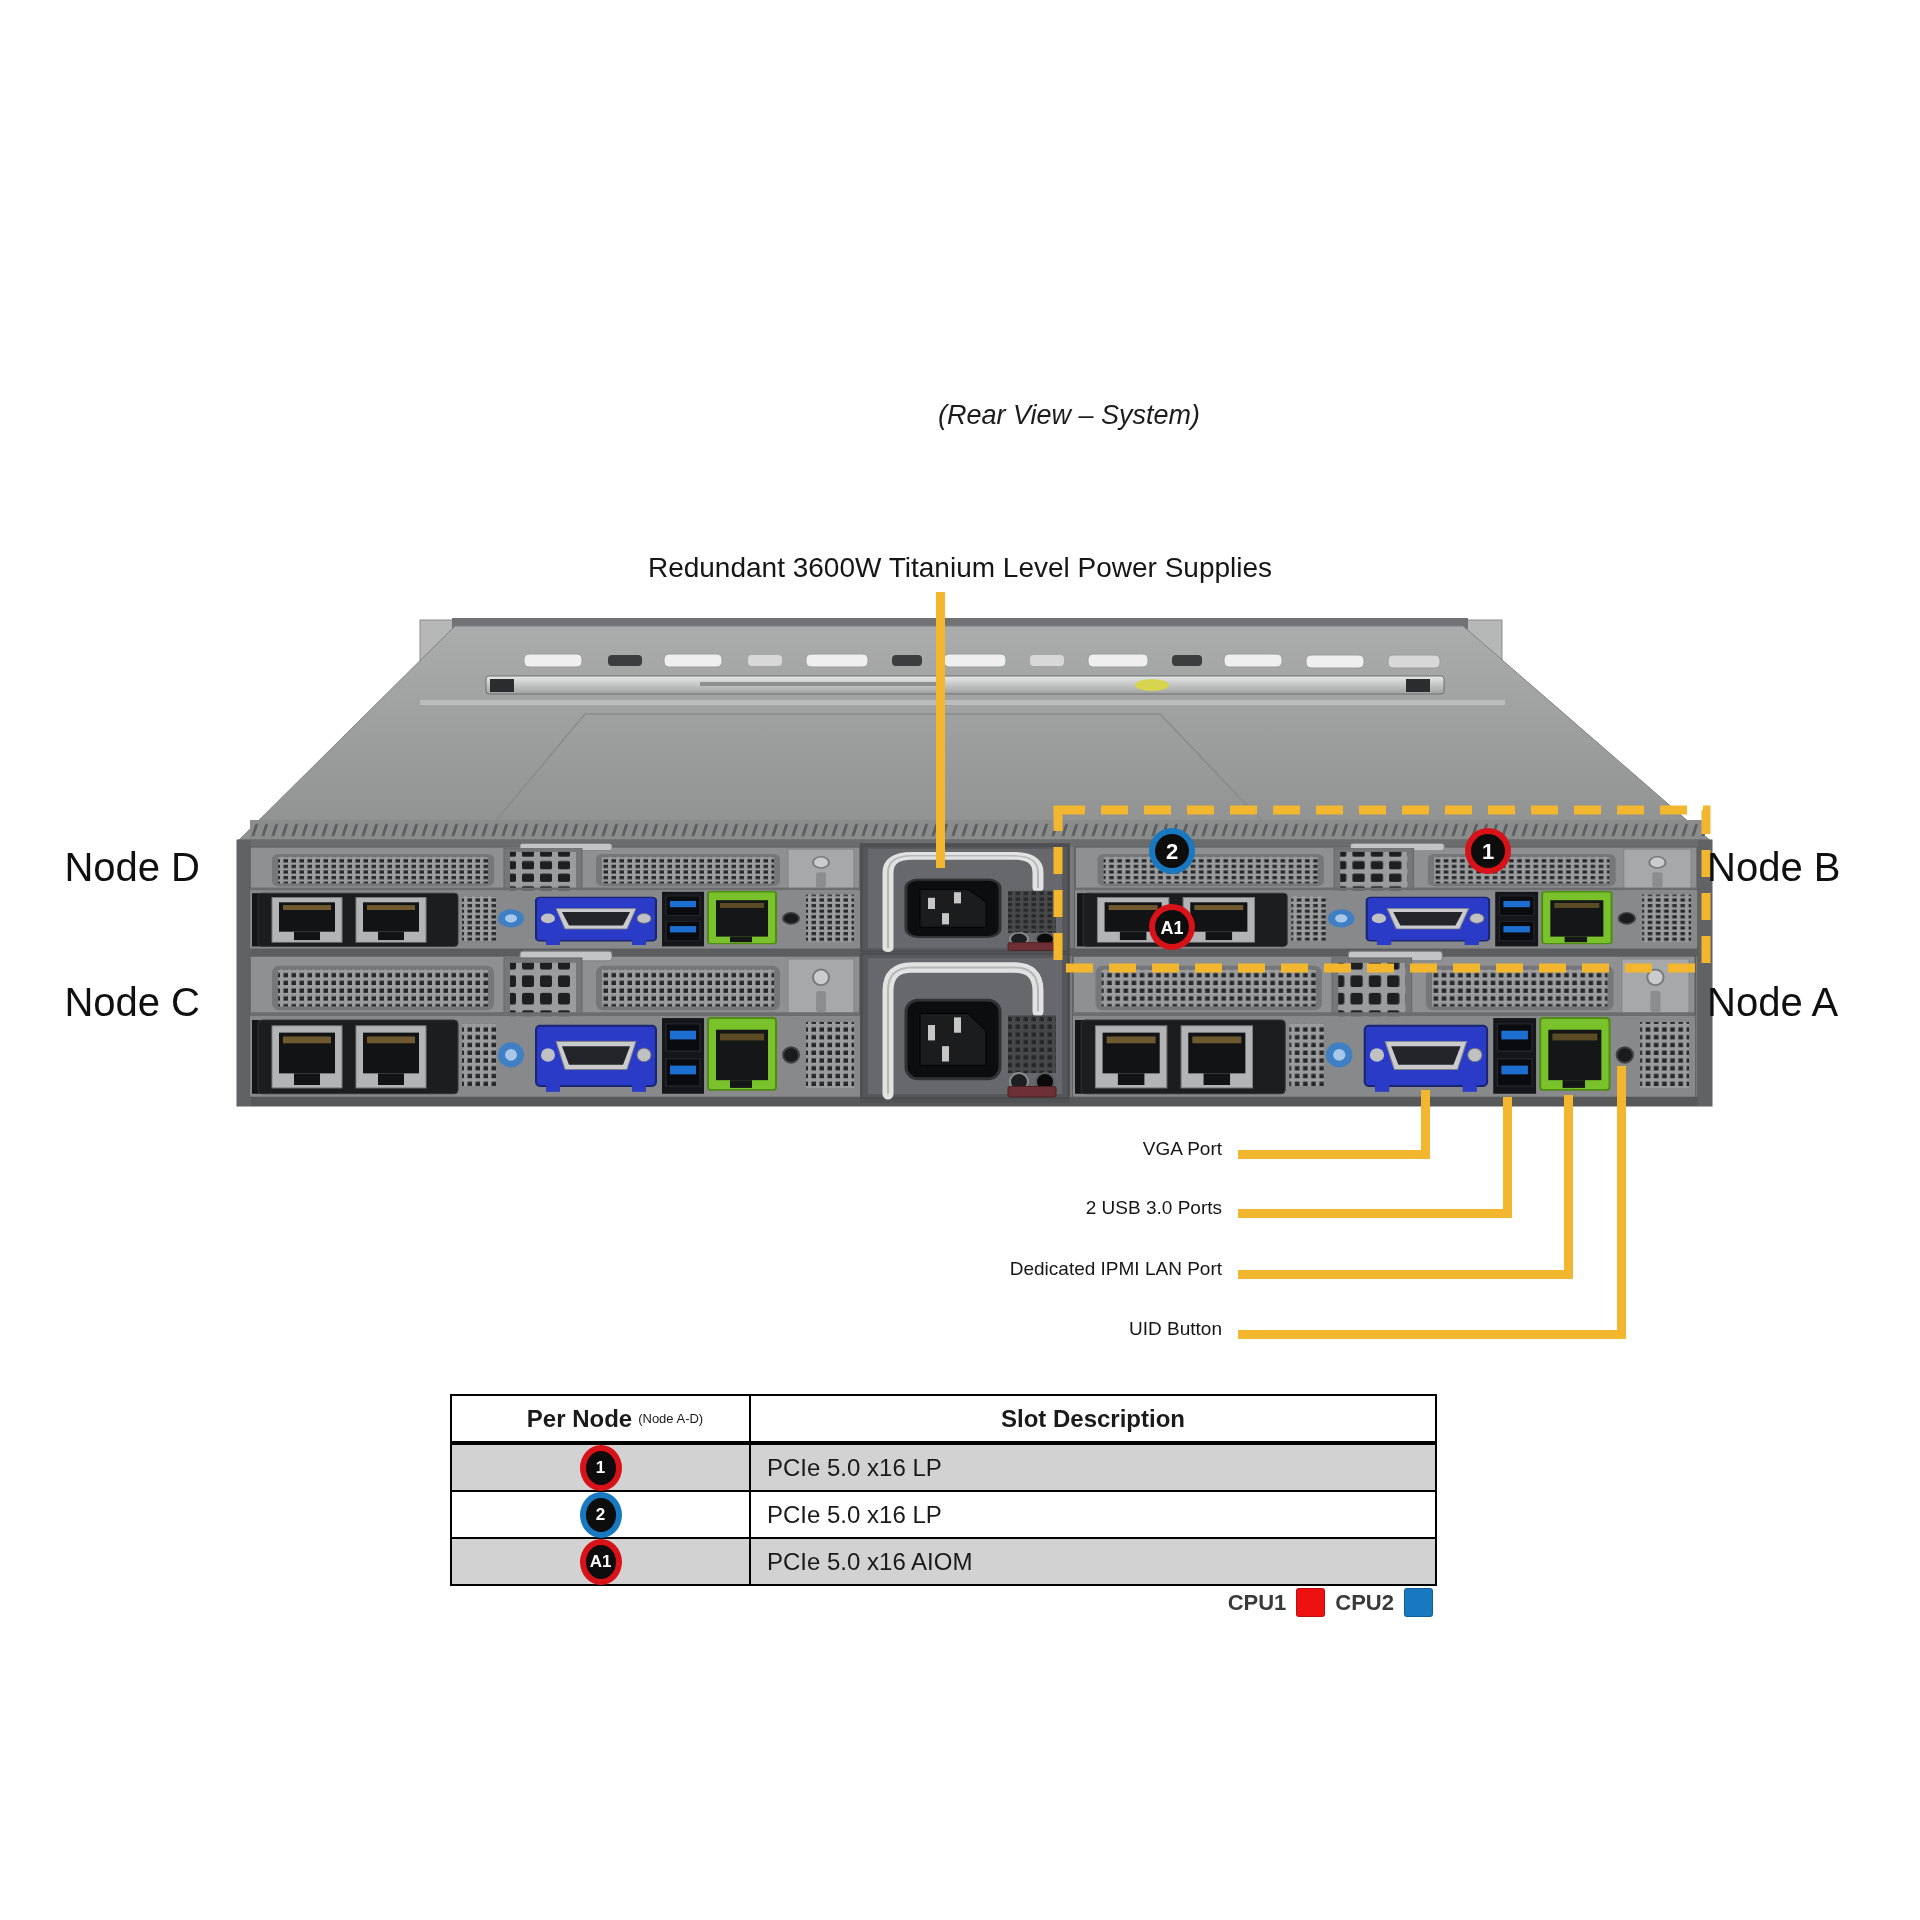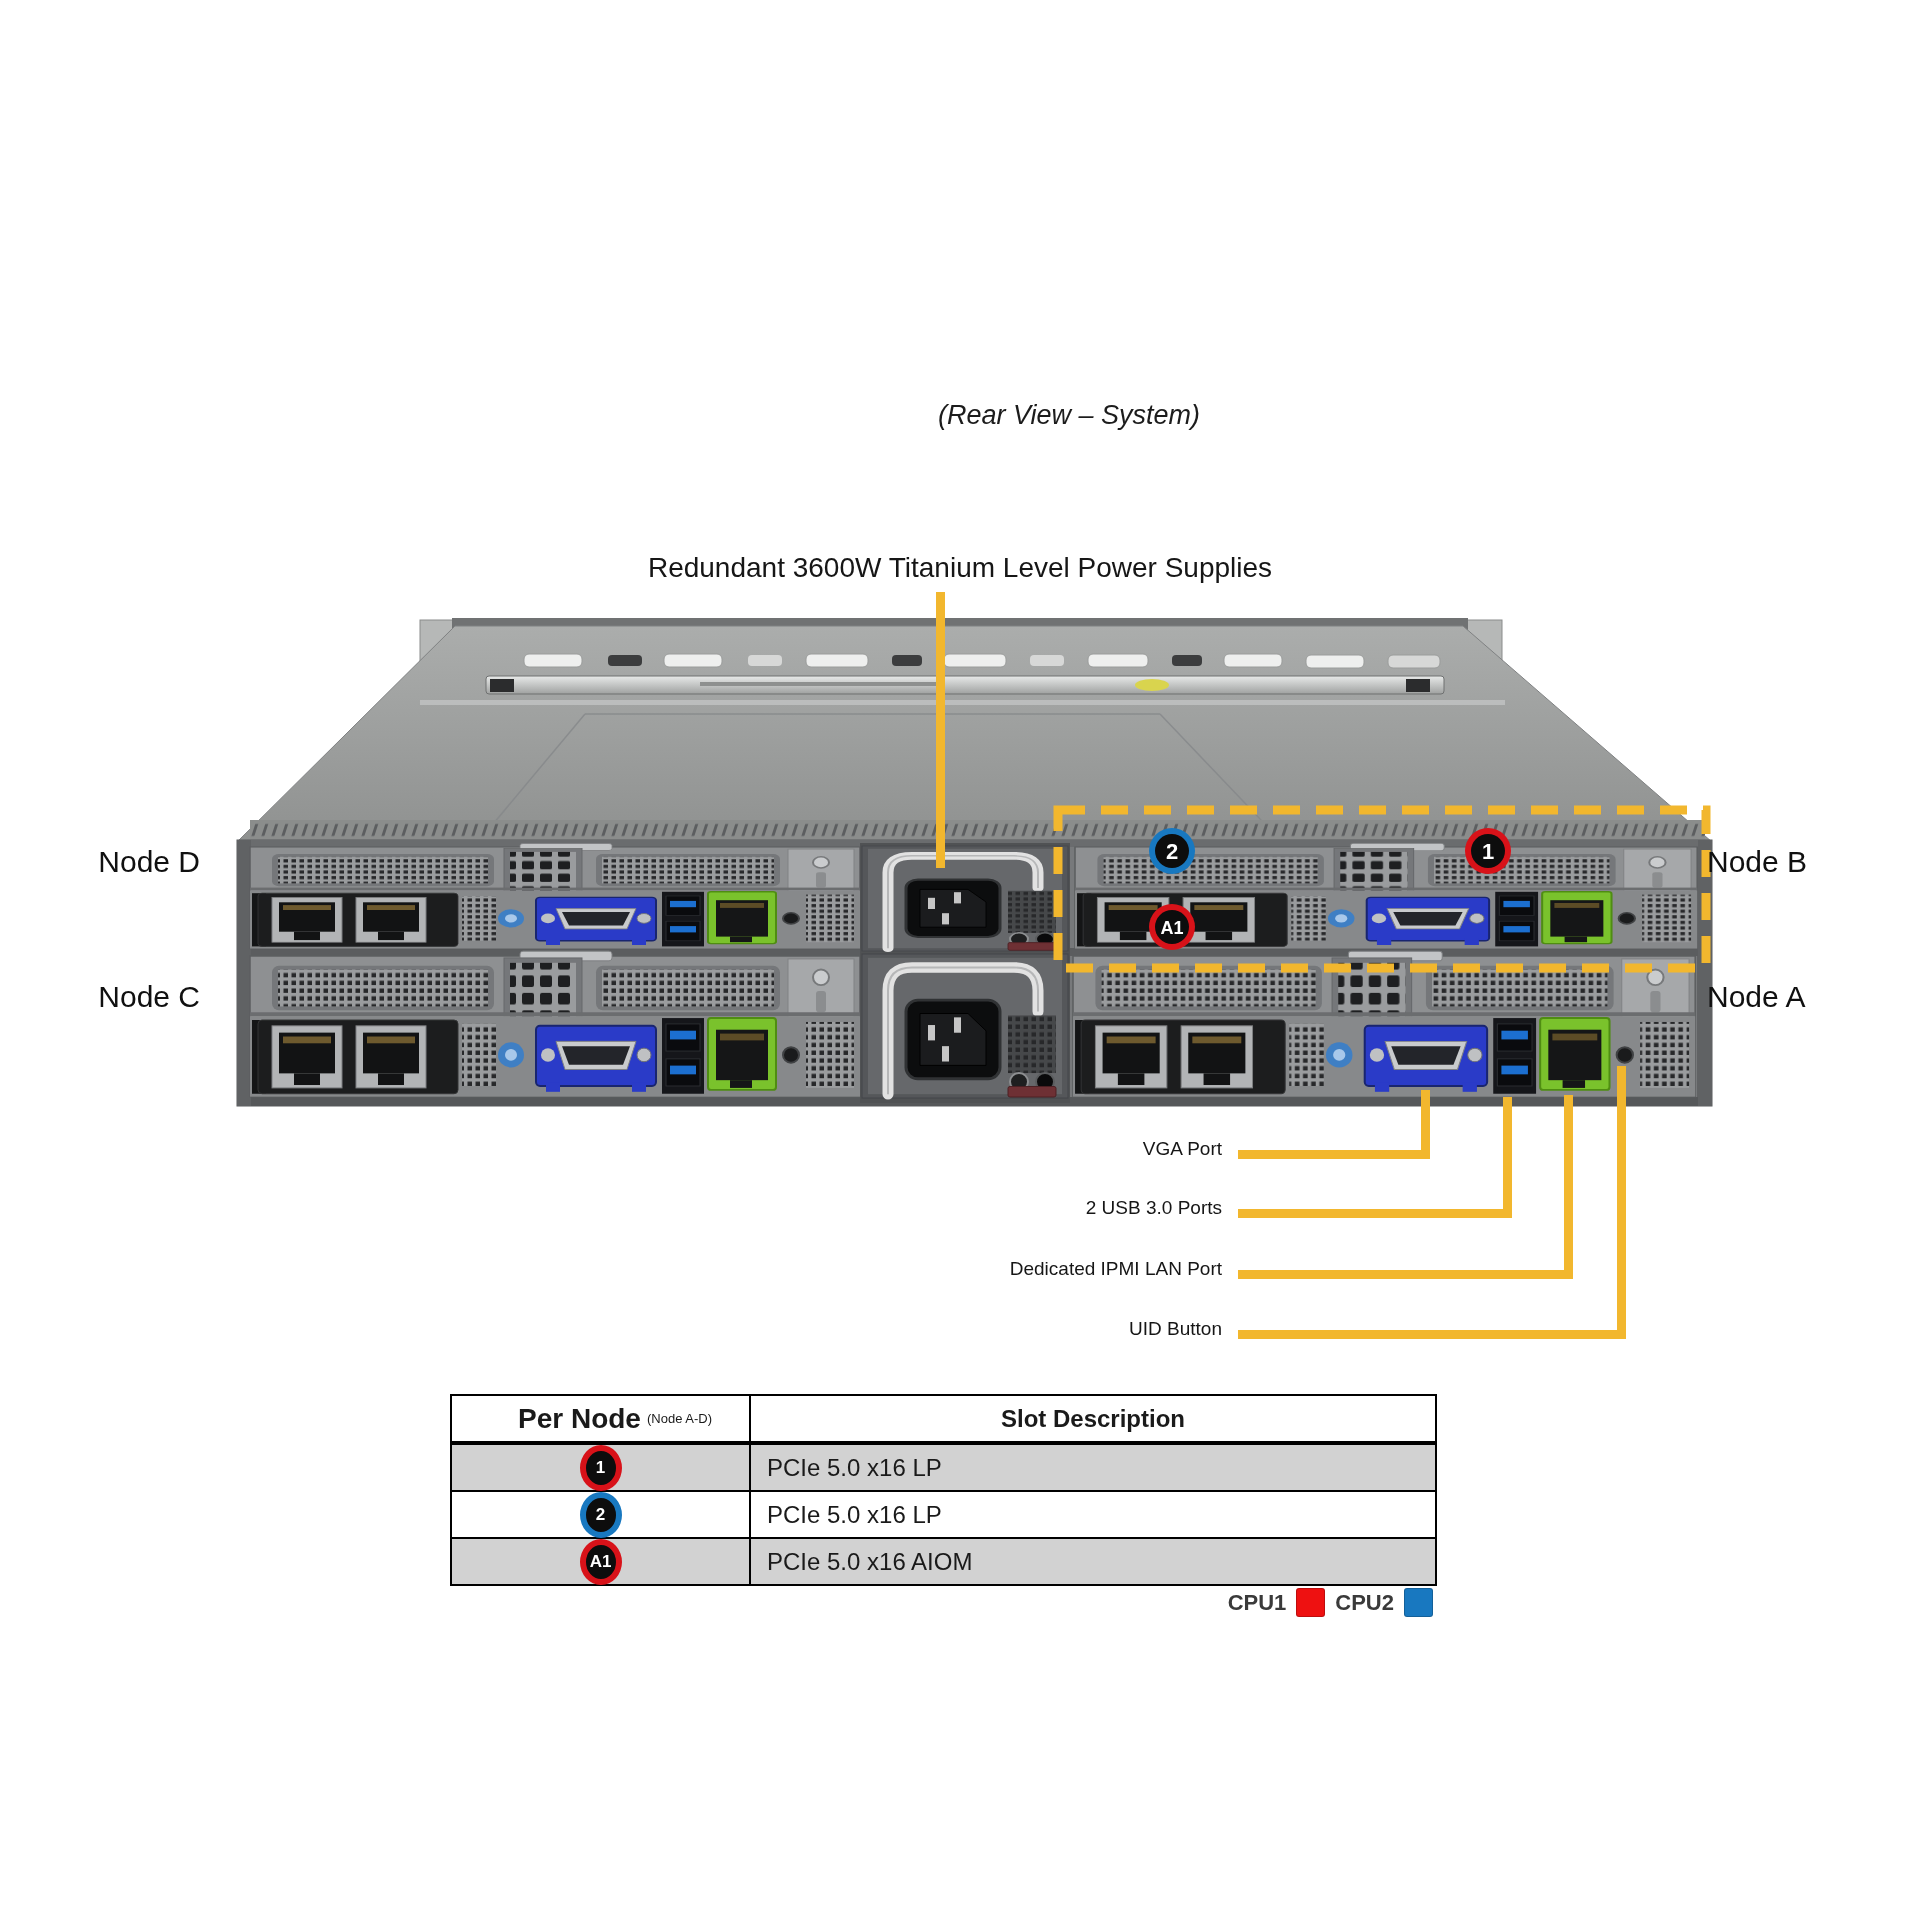--- a/index.html
+++ b/index.html
@@ -5,21 +5,21 @@
   html,body{margin:0;padding:0;background:#ffffff;}
   body{width:1920px;height:1920px;position:relative;overflow:hidden;
        font-family:"Liberation Sans", sans-serif;color:#1a1a1a;}
   .abs{position:absolute;}
   .lbl{white-space:nowrap;}
 
   #fig-title{left:760px;top:400px;width:440px;text-align:right;
              font-size:27px;font-style:italic;color:#1c1c1c;}
   #psu-label{left:500px;top:552px;width:920px;text-align:center;font-size:28px;color:#161616;}
 
-  .node-label{font-size:30px;color:#101010;}
+  .node-label{font-size:40px;color:#101010;}
   #node-d{left:60px;top:845px;width:140px;text-align:right;}
   #node-c{left:60px;top:980px;width:140px;text-align:right;}
   #node-b{left:1707px;top:845px;width:160px;text-align:left;}
   #node-a{left:1707px;top:980px;width:160px;text-align:left;}
 
   .callout{font-size:19px;color:#161616;text-align:right;width:420px;}
   #co-vga {left:802px;top:1138px;}
   #co-usb {left:802px;top:1197px;}
   #co-ipmi{left:802px;top:1258px;}
   #co-uid {left:802px;top:1318px;}
@@ -27,21 +27,21 @@
   
   #slot-table{left:450px;top:1394px;width:983px;border:2px solid #000;background:#fff;}
   .t-row{display:flex;border-top:2px solid #000;}
   .t-row.head{border-top:none;border-bottom:2px solid #000;background:#ffffff;}
   .c1{width:297px;border-right:2px solid #000;display:flex;align-items:center;justify-content:center;}
   .c2{flex:1;display:flex;align-items:center;}
   .t-row.head .c1,.t-row.head .c2{height:45px;justify-content:center;}
   .t-row.body{height:45px;}
   .row-gray{background:#d2d2d2;}
   .row-white{background:#ffffff;}
-  .h-main{font-weight:bold;font-size:28px;margin-left:29px;}
+  .h-main{font-weight:bold;font-size:24px;margin-left:29px;}
   .h-sub{font-size:13px;margin-left:6px;}
   .h2t{font-weight:bold;font-size:24px;}
   .desc{font-size:24px;padding-left:16px;color:#1a1a1a;}
 
   .badge{width:30px;height:34px;border-radius:50%;background:#0d0d0d;color:#fff;
          display:flex;align-items:center;justify-content:center;
          font-weight:bold;font-size:17px;line-height:1;}
   .ring-red{border:6px solid #d81219;}
   .ring-blue{border:6px solid #1878c0;}
 

